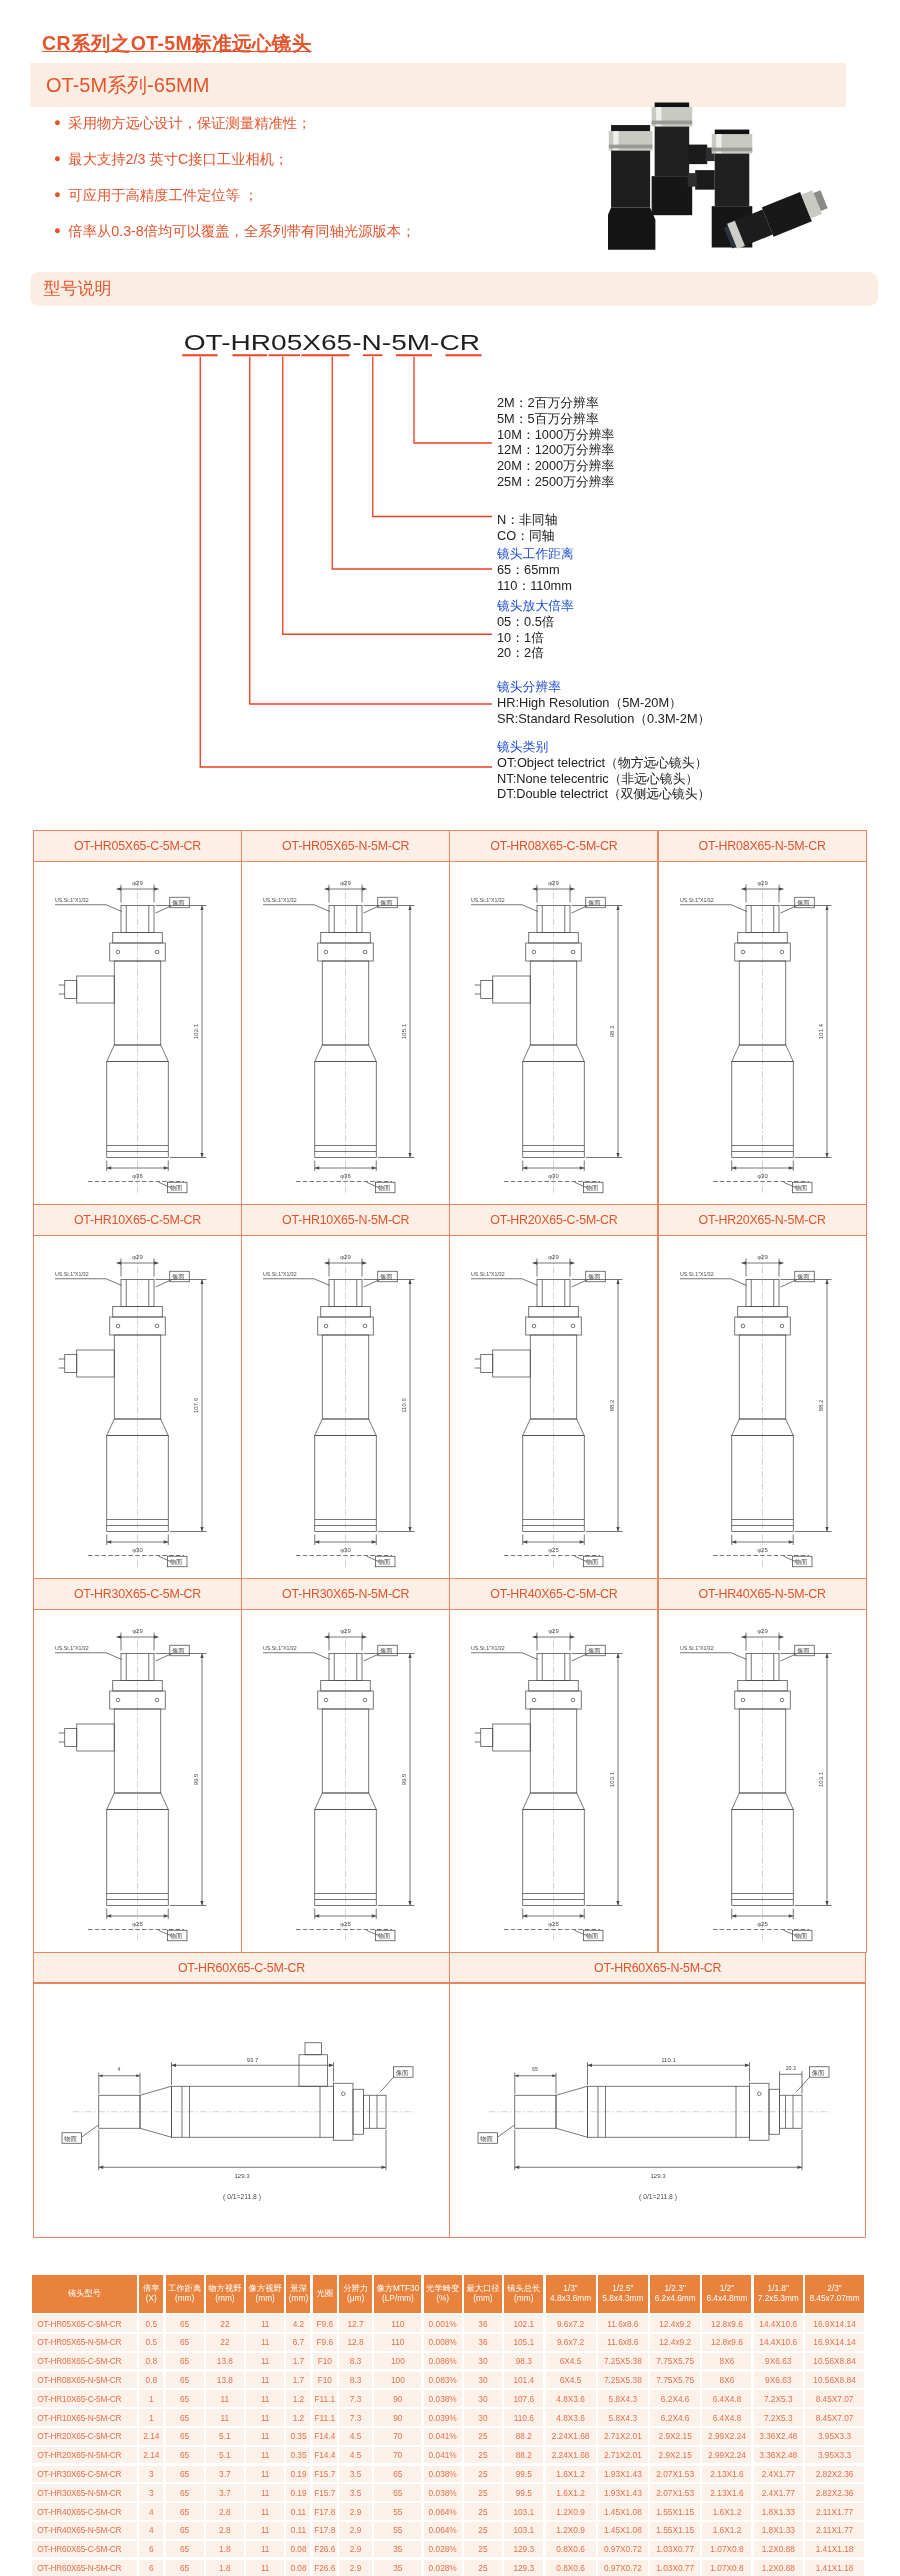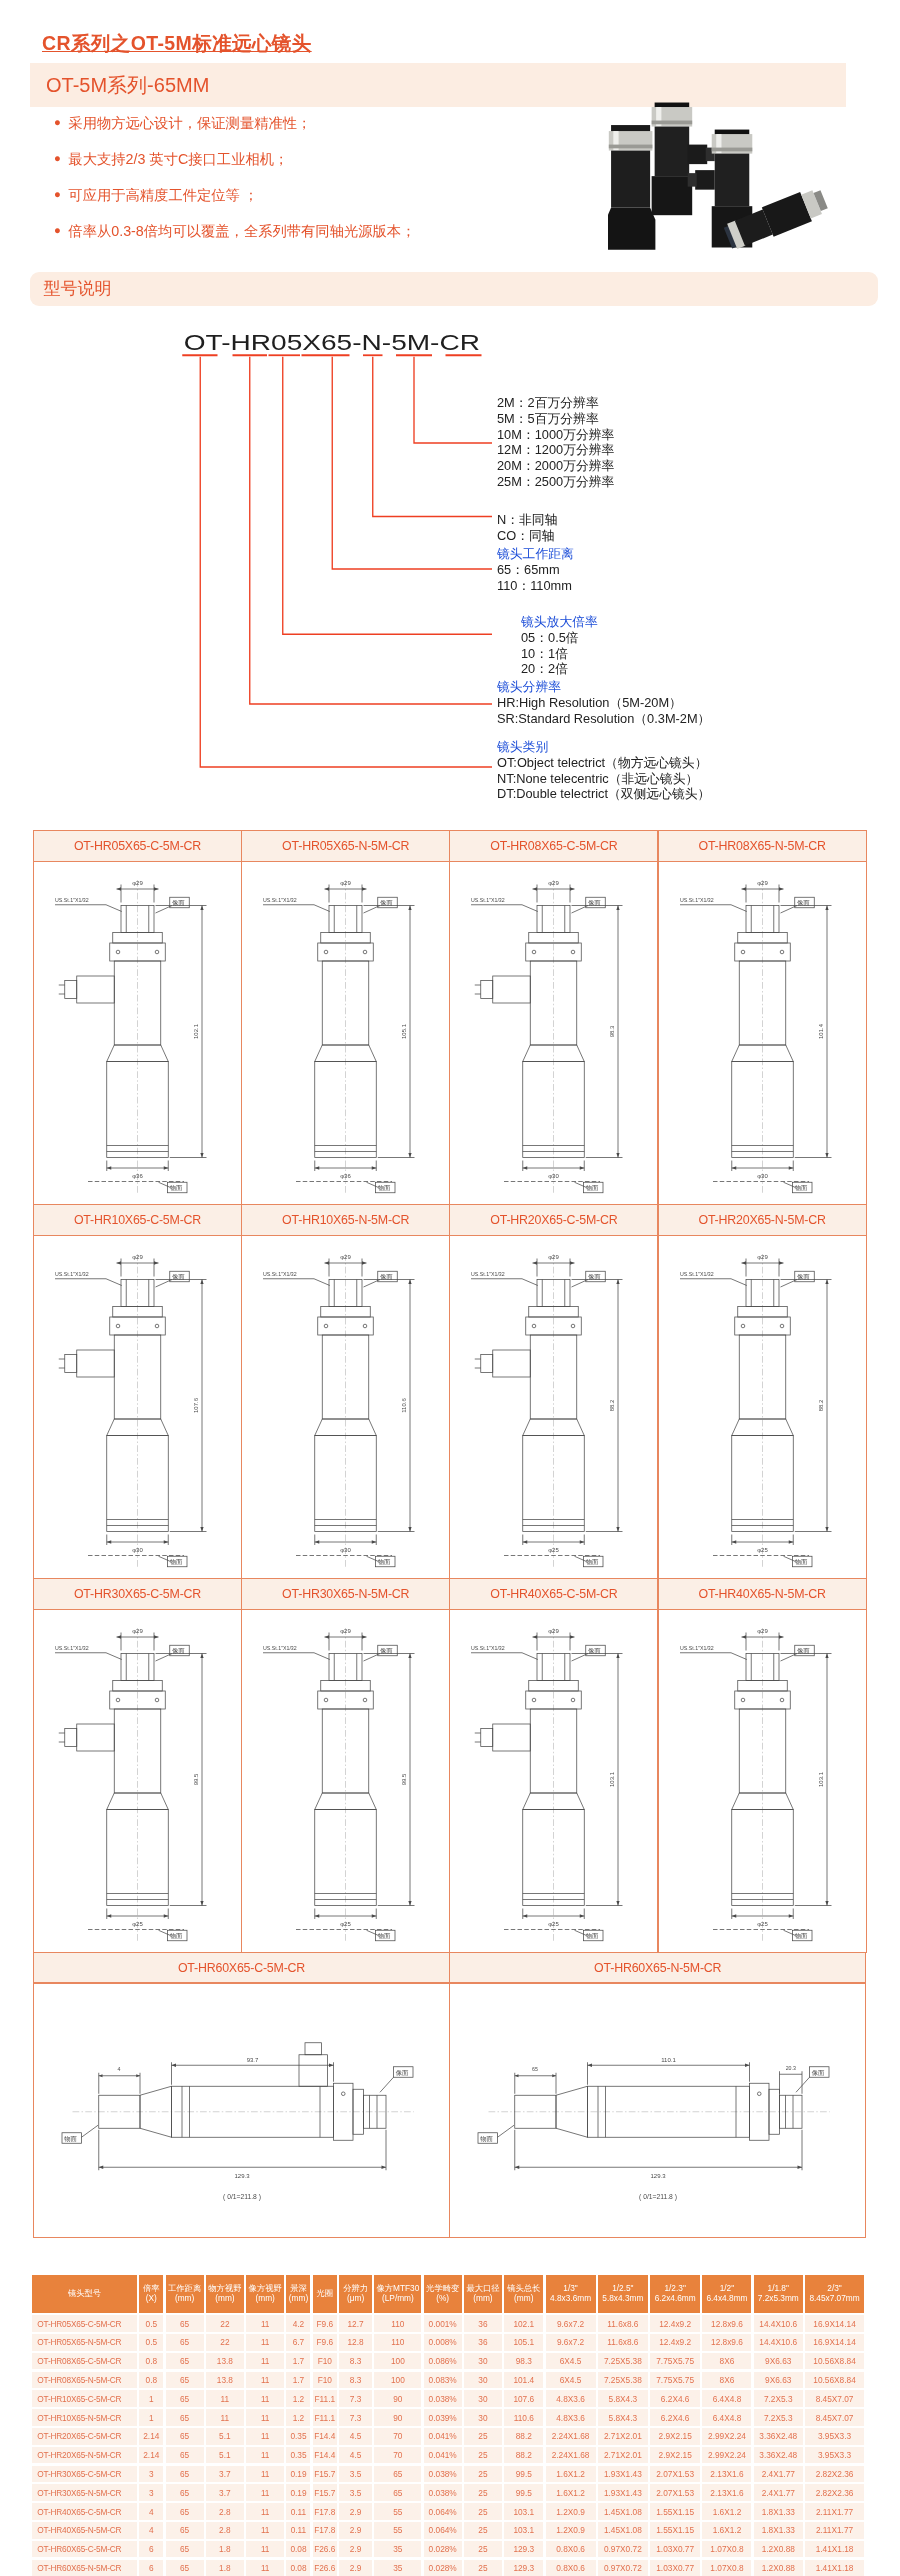--- a/index.html
+++ b/index.html
@@ -149,21 +149,21 @@
         </div>
         <div class="exp-block" style="top: 193px; margin-top: 11px;">
           <div>N：非同轴</div>
           <div>CO：同轴</div>
         </div>
         <div class="exp-block" style="top: 238px;">
           <div class="head">镜头工作距离</div>
           <div>65：65mm</div>
           <div>110：110mm</div>
         </div>
-        <div class="exp-block" style="top: 306px; margin-left: 24px;">
+        <div class="exp-block" style="top: 290px;">
           <div class="head">镜头放大倍率</div>
           <div>05：0.5倍</div>
           <div>10：1倍</div>
           <div>20：2倍</div>
         </div>
         <div class="exp-block" style="top: 371px;">
           <div class="head">镜头分辨率</div>
           <div>HR:High Resolution（5M-20M）</div>
           <div>SR:Standard Resolution（0.3M-2M）</div>
         </div>

